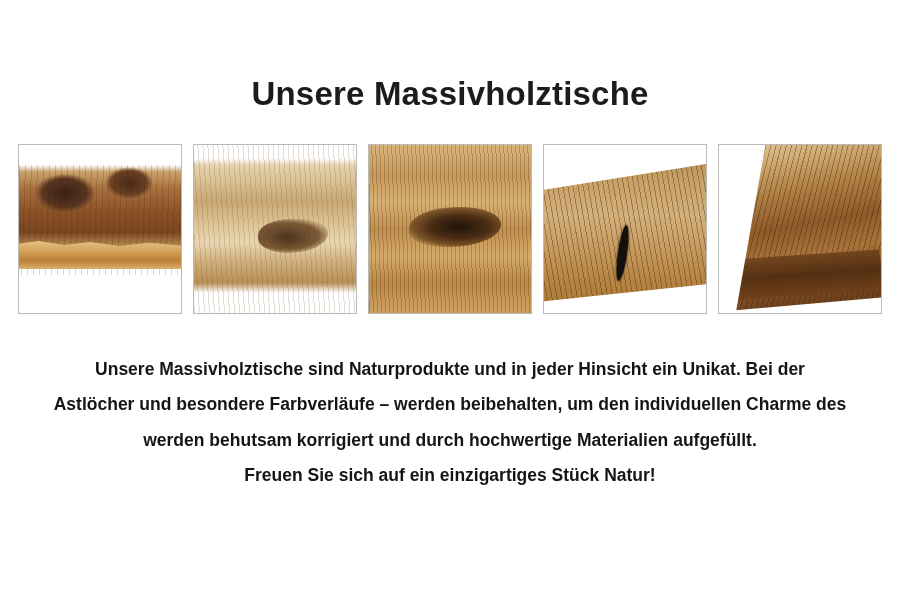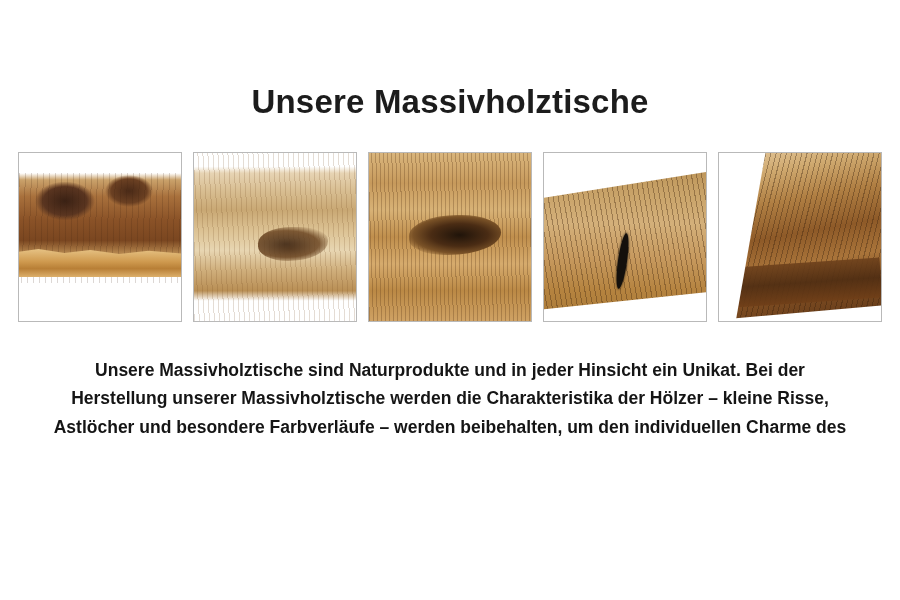--- a/index.html
+++ b/index.html
@@ -19,21 +19,21 @@
     width: 900px;
     height: 600px;
     box-sizing: border-box;
   }
   .title {
     text-align: center;
     font-size: 33px;
     font-weight: bold;
     letter-spacing: 0.2px;
     color: #1c1c1c;
-    margin: 16px;
+    margin: 8px;
     padding-top: 68px;
     line-height: 1.1;
   }
   .gallery {
     position: absolute;
     top: 136px;
     left: 18px;
     width: 864px;
     height: 170px;
     display: flex;
@@ -176,21 +176,21 @@
     position: absolute;
     top: 340px;
     left: 30px;
     width: 840px;
     text-align: center;
     font-size: 17.5px;
     font-weight: bold;
     line-height: 1.62;
     color: #151515;
   }
-  .body-text p { margin: 0; }
+  .body-text p { margin: 7px; }
 </style>
 </head>
 <body>
 
 <div class="page">
 
   <h1 class="title">Unsere Massivholztische</h1>
 
   <div class="gallery">
 
@@ -225,17 +225,18 @@
       <div class="grain"></div>
       <div class="edgeband"></div>
       <div class="whiteL"></div>
       <div class="whiteB"></div>
     </div>
 
   </div>
 
   <div class="body-text">
     <p>Unsere Massivholztische sind Naturprodukte und in jeder Hinsicht ein Unikat. Bei der</p>
-    <p>Herstellung unserer Massivholztische werden die Charakteristika der Hölzer – kleine Risse,</p>
     <p>Astlöcher und besondere Farbverläufe – werden beibehalten, um den individuellen Charme des</p>
+    <p>werden behutsam korrigiert und durch hochwertige Materialien aufgefüllt.</p>
+    <p>Freuen Sie sich auf ein einzigartiges Stück Natur!</p>
   </div>
 
 </div>
 
 </body></html>

